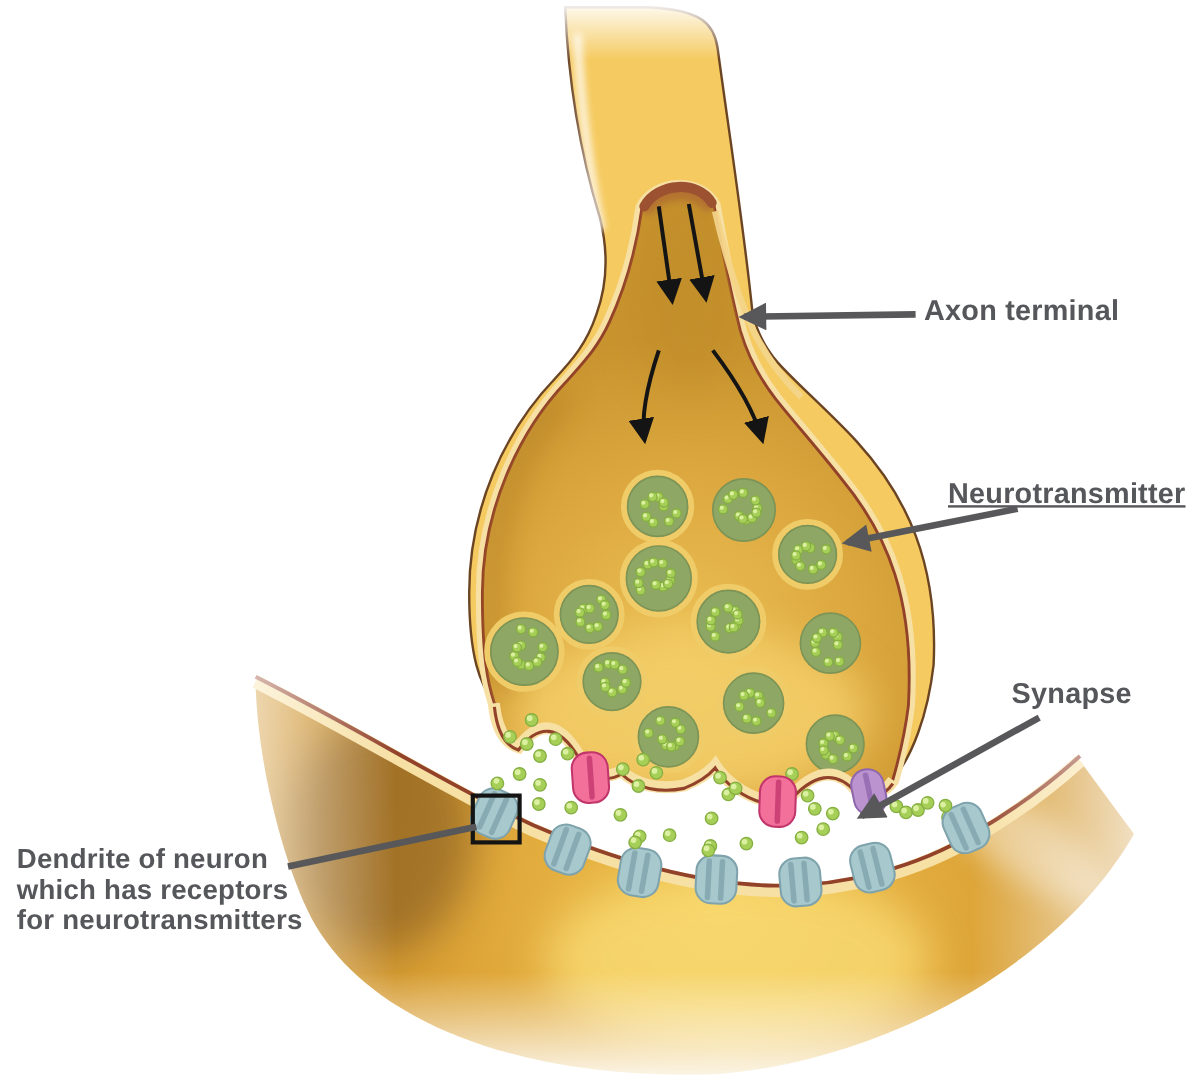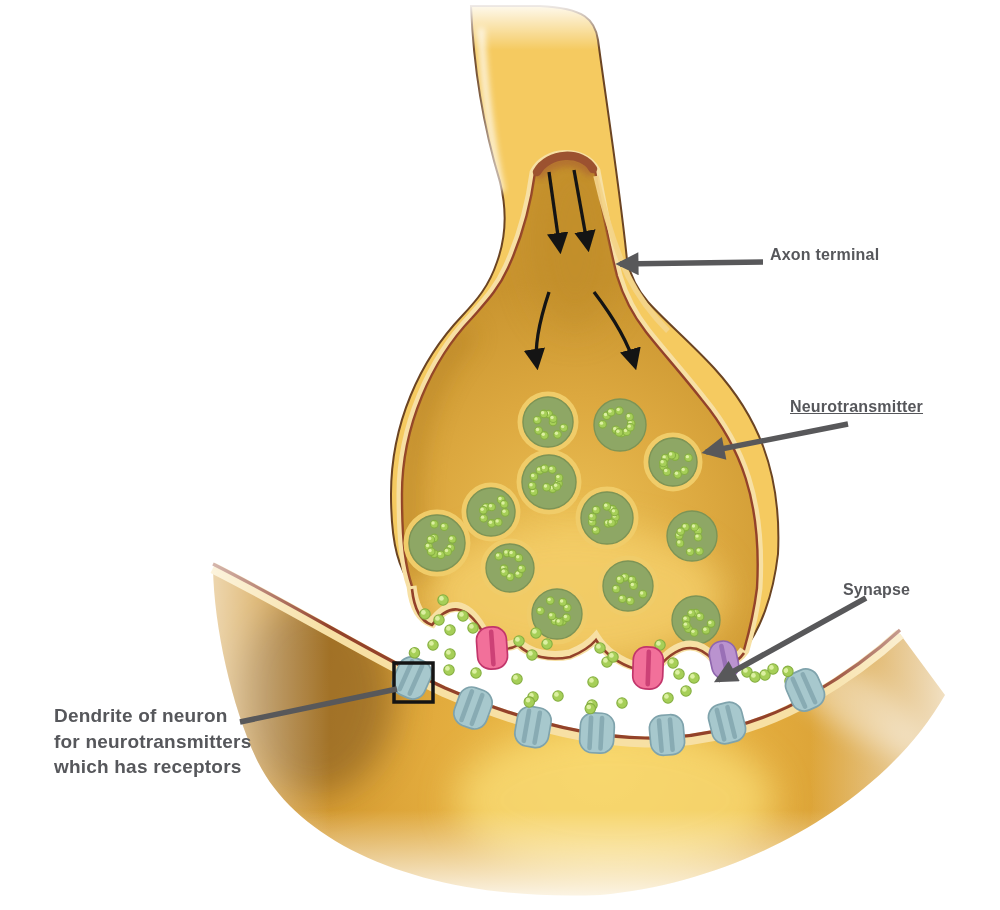--- a/index.html
+++ b/index.html
@@ -1,24 +1,24 @@
 <!DOCTYPE html>
 <html style="--c-text_gray: #56575B; --c-leader_gray: #58585A; --c-arrow_black: #141414; --c-outline_brown: #6B4423; --c-membrane_yellow: #F5CA60; --c-membrane_cream: #F7E0A4; --c-membrane_maroon: #93422A; --c-axoplasm_gold: #DCA83F; --c-cut_rust: #9C5230; --c-vesicle_olive: #8EA765; --c-vesicle_ring: #F0CC69; --c-nt_green: #A6CF58; --c-nt_green_dark: #86AF42; --c-nt_green_light: #DCF0A2; --c-receptor_pink: #F2709A; --c-receptor_pink_dark: #C2356B; --c-receptor_purple: #BA93CF; --c-receptor_purple_dark: #8F66AE; --c-receptor_teal: #A7C8CD; --c-receptor_teal_dark: #7FA3AC;"><head>
 <meta charset="utf-8">
 <style>
   html,body{margin:0;padding:0;background:#fff;}
   #stage{position:relative;width:1000px;height:910px;background:#fff;overflow:hidden;
          font-family:"Liberation Sans",sans-serif;}
   #diagram-svg{position:absolute;left:0;top:0;}
-  .lbl{position:absolute;font-weight:700;font-size:16px;color:var(--c-text_gray,#56575B);
+  .lbl{position:absolute;font-weight:700;font-size:24px;color:var(--c-text_gray,#56575B);
        letter-spacing:.2px;white-space:nowrap;}
   #lbl-axon{left:770px;top:246px;}
   #lbl-neuro{left:790px;top:398px;text-decoration:underline;}
-  #lbl-synapse{left:843px;top:581px;text-align:right;}
-  #lbl-dendrite{left:14px;top:703px;font-size:19px;line-height:25.5px;margin-left:40px;}
+  #lbl-synapse{left:843px;top:565px;text-align:right;}
+  #lbl-dendrite{left:14px;top:703px;font-size:23px;line-height:25.5px;}
 </style>
 </head>
 <body>
 
 <div id="stage">
 
 <svg id="diagram-svg" width="1000" height="910" viewBox="0 0 1000 910">
   <defs>
     <radialGradient id="gInterior" gradientUnits="userSpaceOnUse" cx="570" cy="540" r="260">
       <stop offset="0" stop-color="#ECC156"></stop>
@@ -531,17 +531,17 @@
     <path d="M 866,598 L 718,680" marker-end="url(#mGray)"></path>
     <path d="M 240,722 L 397,689"></path>
   </g>
 </svg>
 
 <div class="lbl" id="lbl-axon">Axon terminal</div>
 <div class="lbl" id="lbl-neuro">Neurotransmitter</div>
 <div class="lbl" id="lbl-synapse">Synapse</div>
 <div class="lbl" id="lbl-dendrite">
   <div>Dendrite of neuron</div>
+  <div>which has receptors</div>
   <div>for neurotransmitters</div>
-  <div>which has receptors</div>
 </div>
 
 </div>
 
 </body></html>

